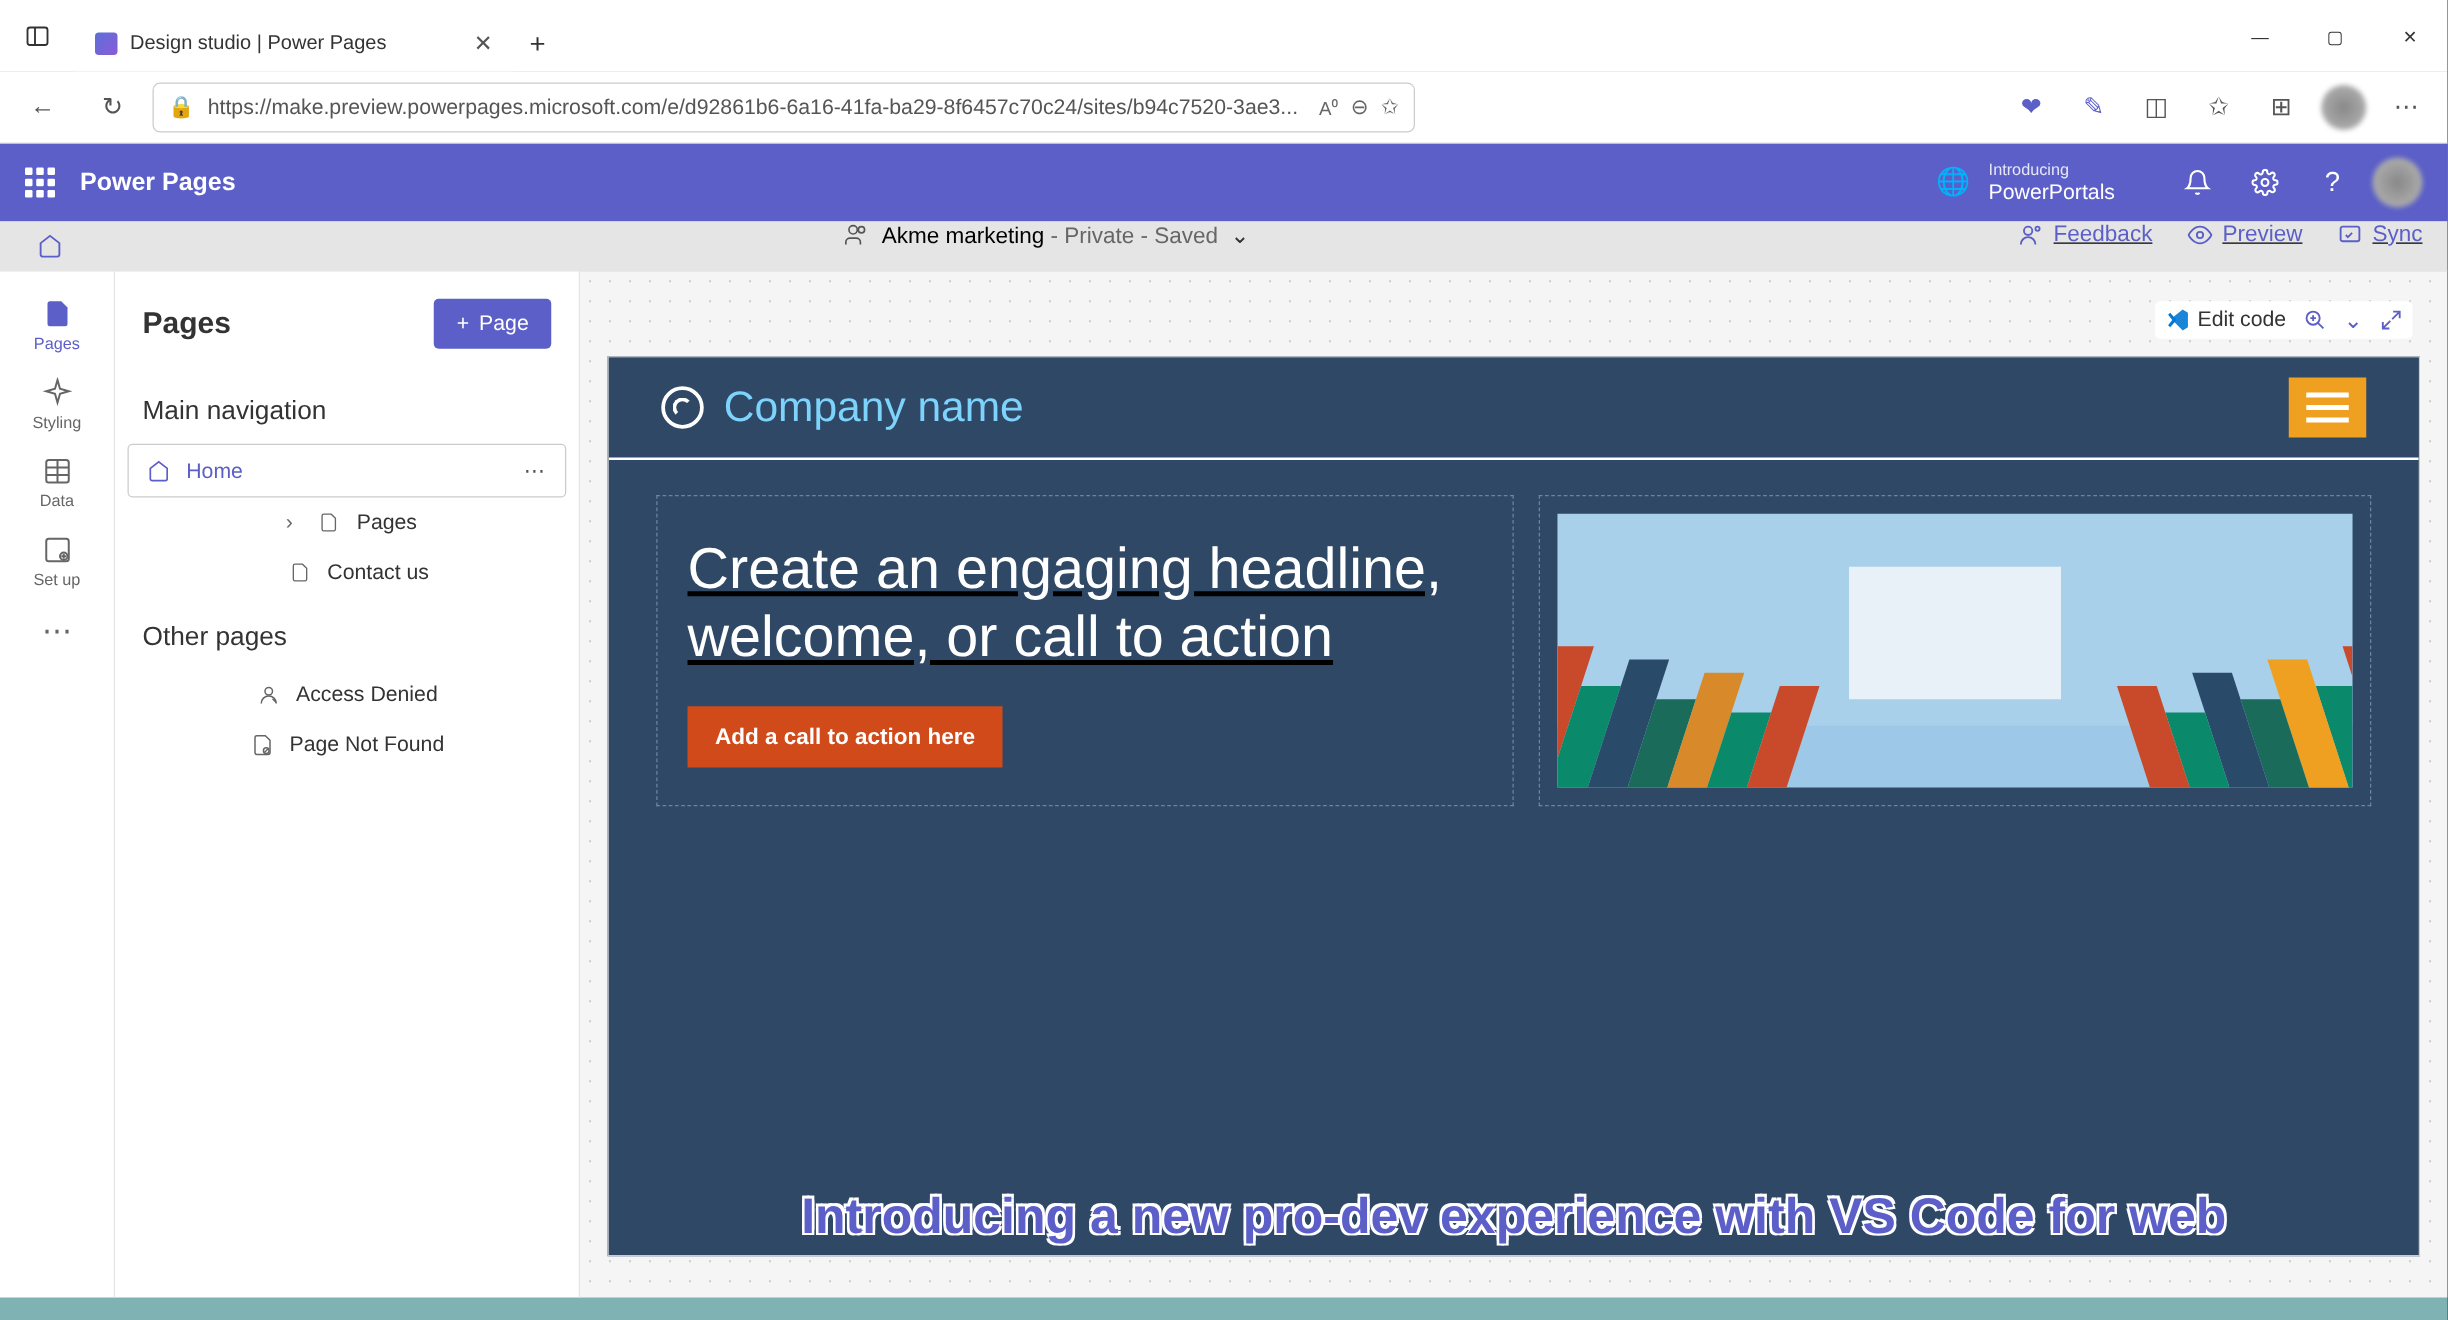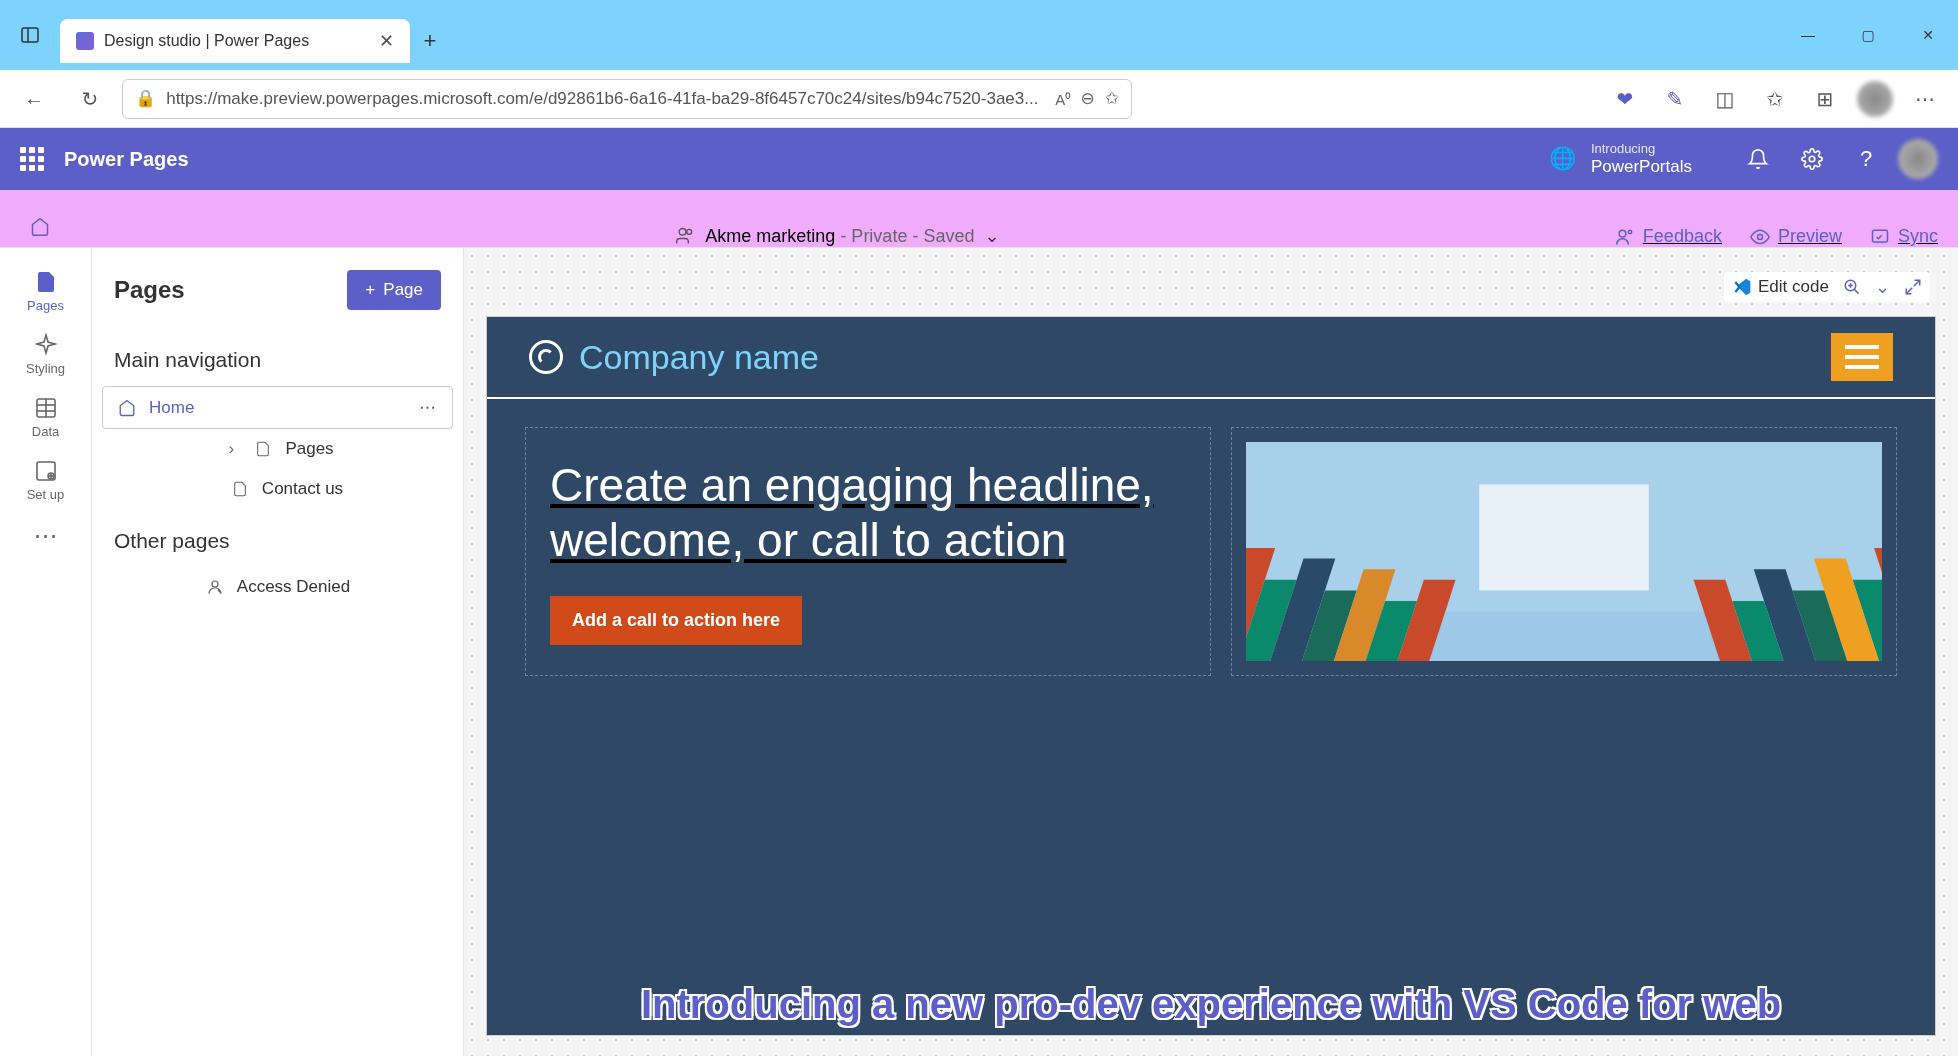--- a/index.html
+++ b/index.html
@@ -1,19 +1,19 @@
 <!DOCTYPE html>
 <html><head>
 <meta charset="utf-8">
 <style>
 * { box-sizing: border-box; margin: 0; padding: 0; font-family: "Segoe UI", -apple-system, sans-serif; }
 body { background: #7fb3b3; width: 1958px; height: 1056px; overflow: hidden; }
 
 
-.titlebar { height: 70px; background: #7dd3fc; display: flex; align-items: center; justify-content: flex-end; }
+.titlebar { height: 57px; background: #ffffff; display: flex; align-items: center; justify-content: flex-end; }
 .tab-control-btn { width: 60px; height: 57px; display:flex; align-items:center; justify-content:center; color:#333; }
 .browser-tab { background:#fff; height:44px; margin-top:12px; border-radius:8px 8px 0 0; display:flex; align-items:center; padding:0 16px; gap:10px; min-width:350px; }
 .favicon { width:18px; height:18px; background:linear-gradient(135deg,#5b6fd8,#8b5bd8); border-radius:3px; }
 .tab-title { font-size:16px; color:#333; flex:1; }
 .tab-close { font-size:18px; color:#555; }
 .new-tab { width:40px; height:44px; margin-top:12px; display:flex; align-items:center; justify-content:center; font-size:22px; color:#333; }
 .window-controls { margin-left:auto; display:flex; }
 .window-btn { width:60px; height:44px; display:flex; align-items:center; justify-content:center; font-size:14px; color:#333; }
 
 .addressbar-row { height:58px; background:#fff; display:flex; align-items:center; padding:0 10px; gap:8px; border-bottom:1px solid #ddd; }
@@ -32,21 +32,21 @@
 .env-block { margin-left:auto; display:flex; align-items:center; gap:14px; }
 .env-icon { font-size:22px; }
 .env-text { display:flex; flex-direction:column; line-height:1.2; }
 .env-label { font-size:13px; opacity:.85; }
 .env-name { font-size:17px; }
 .header-actions { display:flex; gap:10px; align-items:center; margin-left:30px; }
 .header-action { width:44px; height:44px; display:flex; align-items:center; justify-content:center; font-size:22px; }
 .avatar { width:40px; height:40px; border-radius:50%; background:radial-gradient(circle,#888,#bbb); filter:blur(2px); }
 
 
-.command-bar { height:58px; background:#f0abfc; border-bottom:1px solid #e5e5e5; display:flex; align-items:flex-end; padding:0 20px; }
+.command-bar { height:40px; background:#e5e5e5; border-bottom:1px solid #e5e5e5; display:flex; align-items:flex-start; padding:0 20px; }
 .home-link { width:40px; height:40px; display:flex; align-items:center; justify-content:center; color:#5b5fc7; font-size:20px; }
 .site-picker { margin:0 auto; display:flex; align-items:center; gap:10px; font-size:18px; color:#333; }
 .right-commands { display:flex; gap:28px; align-items:center;text-decoration:underline; }
 .cmd-item { display:flex; align-items:center; gap:8px; color:#5b5fc7; font-size:18px; }
 
 
 .workspace { display:flex; height:calc(1056px - 57px - 58px - 62px - 58px); }
 .rail { width:92px; background:#fff; border-right:1px solid #e5e5e5; display:flex; flex-direction:column; align-items:center; padding-top:12px; gap:0px; }
 .rail-item { width:72px; padding:10px 0; display:flex; flex-direction:column; align-items:center; gap:4px; color:#666; font-size:13px; border-radius:4px; }
 .rail-item.active { color:#5b5fc7; }
@@ -305,20 +305,30 @@
     <div class="nav-list">
       <div class="nav-item">
         <span class="nav-icon">
           <svg width="18" height="18" viewBox="0 0 24 24" fill="none" stroke="#666" stroke-width="1.6">
               <circle cx="12" cy="8" r="4"></circle>
               <path d="M4 21a8 8 0 0 1 16 0"></path>
               <line x1="16" y1="16" x2="20" y2="20"></line>
             </svg>
         </span>
         <span>Access Denied</span>
+      </div>
+      <div class="nav-item">
+        <span class="nav-icon">
+          <svg width="18" height="18" viewBox="0 0 24 24" fill="none" stroke="#666" stroke-width="1.6">
+              <path d="M6 2h9l5 5v13a2 2 0 0 1-2 2H6a2 2 0 0 1-2-2V4a2 2 0 0 1 2-2z"></path>
+              <circle cx="16" cy="18" r="3"></circle>
+              <line x1="14" y1="20" x2="18" y2="16"></line>
+            </svg>
+        </span>
+        <span>Page Not Found</span>
       </div>
     </div>
   </div>
 
   <div class="canvas-area">
     <div class="dot-grid"></div>
     <div class="canvas-toolbar">
       <div class="edit-code">
         <span class="vscode-icon">
           <svg width="20" height="20" viewBox="0 0 24 24">

